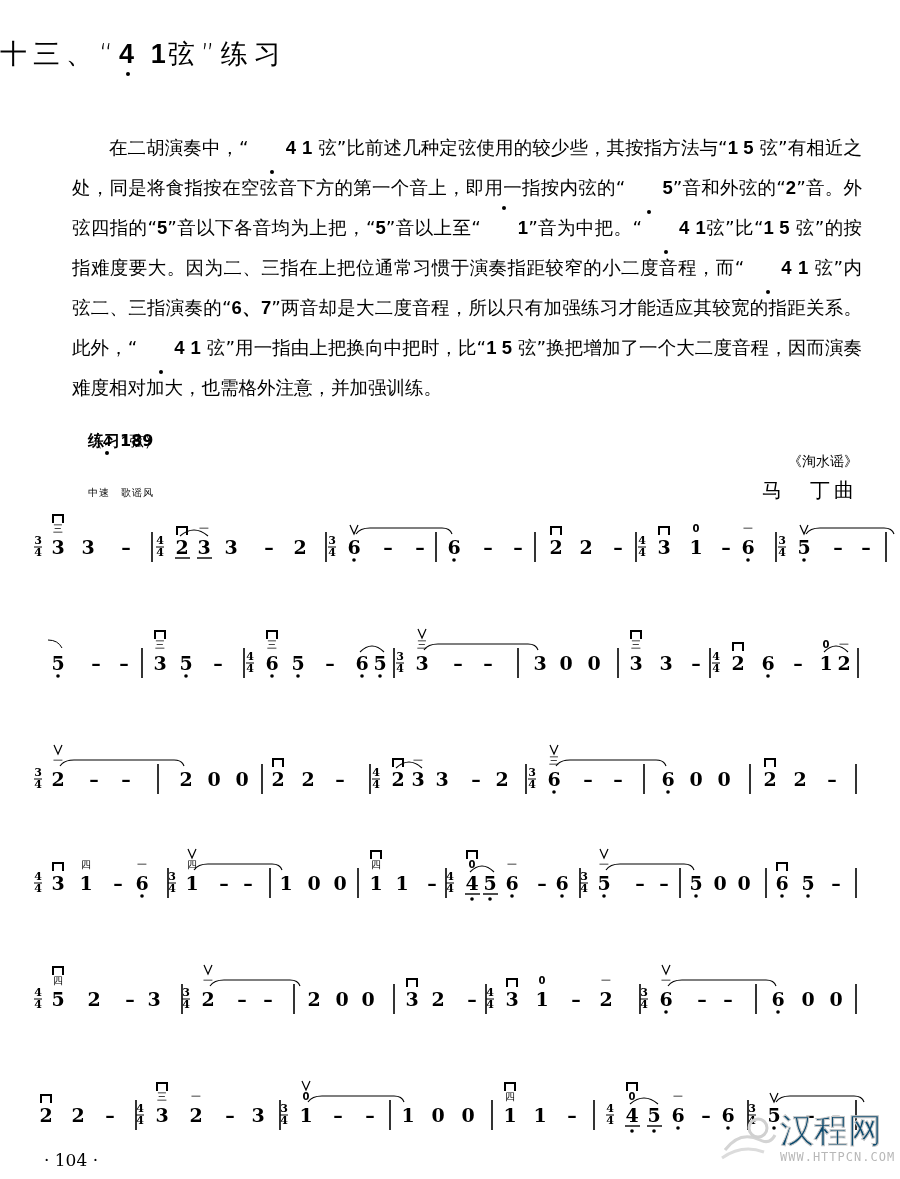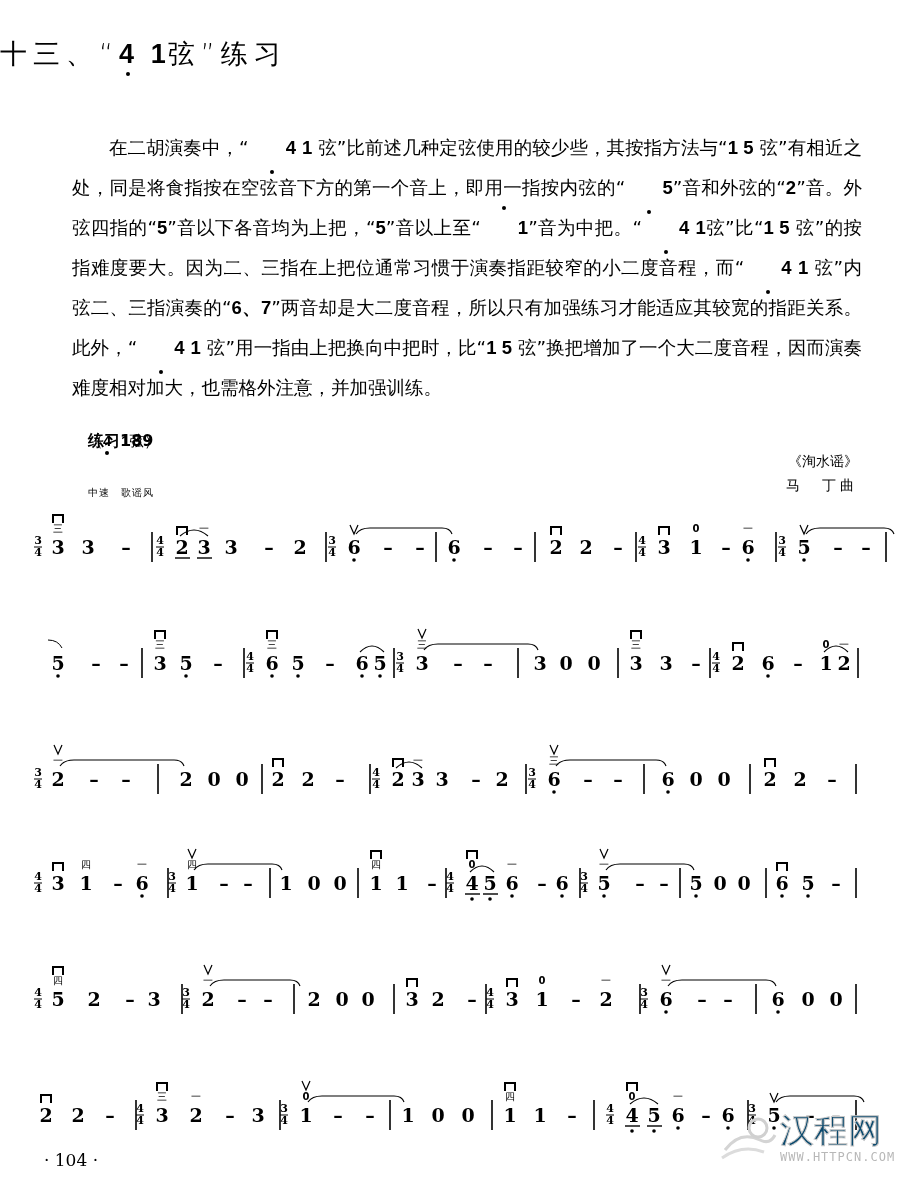--- a/index.html
+++ b/index.html
@@ -4,21 +4,21 @@
 <style>
   html, body { margin: 0; padding: 0; background: #ffffff; }
   body { width: 900px; height: 1179px; position: relative; overflow: hidden; color: #000; font-family: "DejaVu Serif", serif; }
   .title { position: absolute; top: 36px; left: 0; width: 900px; text-align: left; font-size: 27px; letter-spacing: 6px; font-family: "DejaVu Sans", sans-serif; font-weight: 300; }
   .title b { font-family: "Liberation Sans", sans-serif; font-weight: bold; letter-spacing: 2px; }
   .para { position: absolute; top: 128px; left: 72px; width: 790px; font-size: 18.5px; line-height: 40px; text-align: justify; text-indent: 2em; font-family: "DejaVu Sans", sans-serif; }
   .ex-title { position: absolute; top: 402px; left: 88px; font-size: 16px; font-weight: bold; font-family: "DejaVu Sans", sans-serif; margin-top: 29px; }
   .ex-sub { position: absolute; top: 432px; left: 88px; font-size: 15px; font-family: "DejaVu Sans", sans-serif; }
   .tempo { position: absolute; top: 474px; left: 88px; font-size: 10px; font-family: "DejaVu Sans", sans-serif; letter-spacing: 1px; margin-top: 12px; }
   .source { position: absolute; top: 453px; right: 42px; font-size: 14px; font-family: "DejaVu Sans", sans-serif; }
-  .composer { position: absolute; top: 477px; right: 42px; font-size: 14px; text-align: center; font-family: "DejaVu Sans", sans-serif; letter-spacing: 4px; }
+  .composer { position: absolute; top: 477px; right: 42px; font-size: 20px; text-align: center; font-family: "DejaVu Sans", sans-serif; letter-spacing: 4px; }
   .dotbelow { position: relative; display: inline-block; }
   .dotbelow::after { content: ""; position: absolute; left: 50%; bottom: -6px; width: 4px; height: 4px; margin-left: -2px; background: #000; border-radius: 50%; }
   .dotabove { position: relative; display: inline-block; }
   .dotabove::before { content: ""; position: absolute; left: 50%; top: -2px; width: 4px; height: 4px; margin-left: -2px; background: #000; border-radius: 50%; }
   .num { font-family: "Liberation Sans", sans-serif; font-weight: bold; }
 
   .staff { position: absolute; left: 30px; width: 830px; height: 80px; }
   .staff svg { position: absolute; left: 0; top: 0; overflow: visible; }
   .note-text { font-family: "DejaVu Serif", serif; font-weight: bold; font-size: 19px; }
   .ts-text { font-family: "DejaVu Serif", serif; font-weight: bold; font-size: 11px; }

